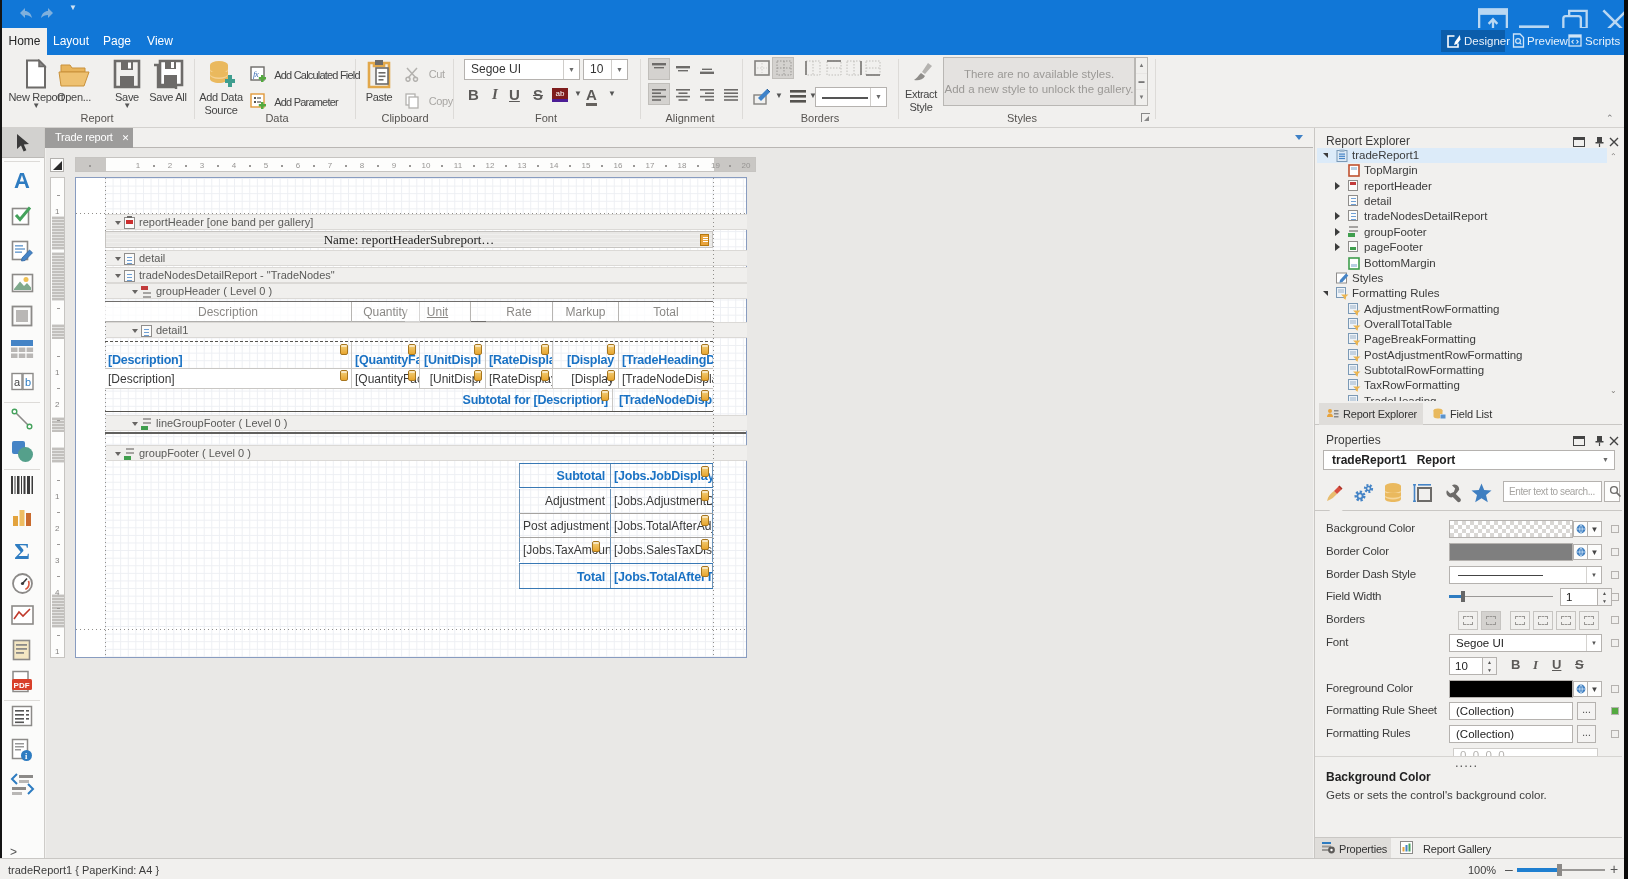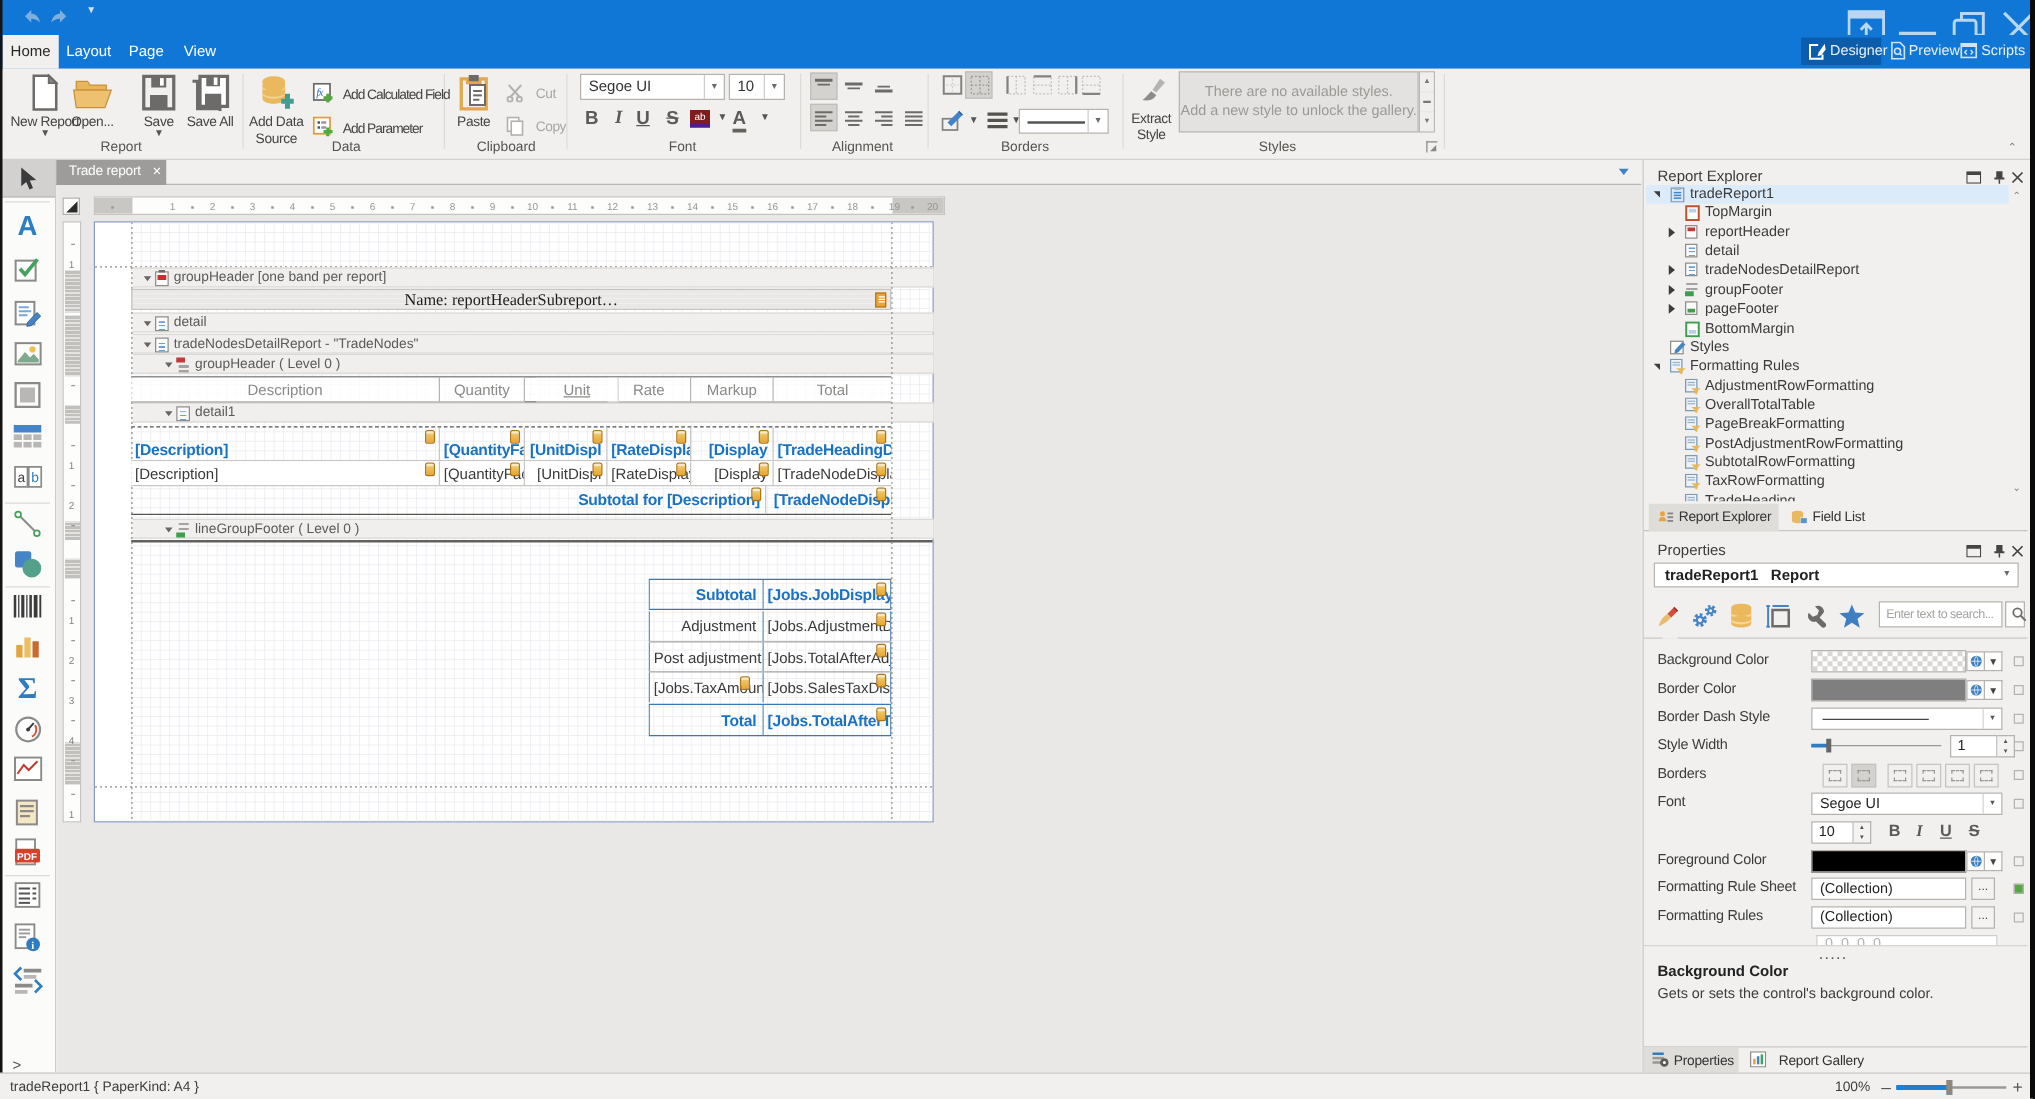--- a/index.html
+++ b/index.html
@@ -578,21 +578,21 @@
   <div class="abs" id="page">
     <div class="grid" style="left:29px; top:0px; width:641px; height:479px;"></div>
     <div class="dashv" style="left:29px; top:0; height:479px;"></div>
     <div class="dashv" style="left:637px; top:0; height:479px;"></div>
     <div class="dashh" style="left:0px; top:35px; width:670px;"></div>
     <div class="dashh" style="left:0px; top:451px; width:670px;"></div>
 
     <div class="band" style="top:36px;">
         <span class="tri" style="left:9px;"></span>
         <span class="bi" style="left:18px;" id="bi-rh"></span>
-        <span class="bandlabel" style="left:33px;">groupHeader [one band per report]</span>
+        <span class="bandlabel" style="left:33px;">reportHeader [one band per gallery]</span>
       </div>
     <div class="band" style="top:72px;">
         <span class="tri" style="left:9px;"></span>
         <span class="bi" style="left:18px;" id="bi-detail"></span>
         <span class="bandlabel" style="left:33px;">detail</span>
       </div>
     <div class="band" style="top:89px;">
         <span class="tri" style="left:9px;"></span>
         <span class="bi" style="left:18px;" id="bi-tndr"></span>
         <span class="bandlabel" style="left:33px;">tradeNodesDetailReport - "TradeNodes"</span>
@@ -605,27 +605,32 @@
     <div class="band" style="top:144px;">
         <span class="tri" style="left:26px;"></span>
         <span class="bi" style="left:35px;" id="bi-d1"></span>
         <span class="bandlabel" style="left:50px;">detail1</span>
       </div>
     <div class="band" style="top:237px;">
         <span class="tri" style="left:26px;"></span>
         <span class="bi" style="left:35px;" id="bi-lgf"></span>
         <span class="bandlabel" style="left:50px;">lineGroupFooter ( Level 0 )</span>
       </div>
+    <div class="band" style="top:267px;">
+        <span class="tri" style="left:9px;"></span>
+        <span class="bi" style="left:18px;" id="bi-gf"></span>
+        <span class="bandlabel" style="left:33px;">groupFooter ( Level 0 )</span>
+      </div>
 
     <div class="subrep" style="top:53px;"><span>Name: reportHeaderSubreport…</span><div class="sclip"></div></div>
 
     <div class="abs" id="headtable" style="z-index:3; left:29px; top:123px; width:608px; height:21px; background:rgba(255,255,255,0.55); border-top:1px solid #6f6d6b; border-bottom:1px solid #6f6d6b;">
       <div class="hcell" style="left:0px; width:247px;">Description</div>
       <div class="hcell" style="left:247px; width:68px;">Quantity</div>
-      <div class="hcell" style="left:324px; width:66px;text-decoration:underline;">Unit</div>
+      <div class="hcell" style="left:300px; width:66px;text-decoration:underline;">Unit</div>
       <div class="hcell" style="left:381px; width:67px;">Rate</div>
       <div class="hcell" style="left:448px; width:66px;">Markup</div>
       <div class="hcell" style="left:514px; width:94px; border-right:none;">Total</div>
     </div>
 
     <div class="abs" id="dettable" style="z-index:3; left:29px; top:163px; width:608px; height:71px;">
       <div class="drow" style="top:0px; height:28px; border-top:1px dashed #55534f;">
         <div class="dcell bluecell" style="left:0; width:247px; text-align:left; line-height:36px;">[Description]</div>
         <div class="dcell bluecell" style="left:247px; width:68px; line-height:36px;">[QuantityFa</div>
         <div class="dcell bluecell" style="left:315px; width:66px; line-height:36px;">[UnitDispl</div>
@@ -907,21 +912,21 @@
   <div class="abs" style="left:0; top:382px; width:307px; height:1px; background:#c9c7c4;"></div>
   <div class="abs" style="left:14px; top:378px; width:0; height:0; border-left:7px solid transparent; border-right:7px solid transparent; border-bottom:5px solid #f1f0ee; z-index:3;"></div>
 
   <div id="pgrid" class="abs" style="left:0; top:390px; width:307px; height:238px; overflow:hidden;">
       <div class="abs" style="left:11px;top:4.0px;font-size:11.5px;color:#3c3c3c;letter-spacing:-0.2px;">Background Color</div>
       <div class="abs" style="left:296px;top:7.0px;width:8px;height:8px;border:1px solid #b5b2af;"></div>
       <div class="abs" style="left:11px;top:26.8px;font-size:11.5px;color:#3c3c3c;letter-spacing:-0.2px;">Border Color</div>
       <div class="abs" style="left:296px;top:29.8px;width:8px;height:8px;border:1px solid #b5b2af;"></div>
       <div class="abs" style="left:11px;top:49.6px;font-size:11.5px;color:#3c3c3c;letter-spacing:-0.2px;">Border Dash Style</div>
       <div class="abs" style="left:296px;top:52.6px;width:8px;height:8px;border:1px solid #b5b2af;"></div>
-      <div class="abs" style="left:11px;top:72.4px;font-size:11.5px;color:#3c3c3c;letter-spacing:-0.2px;">Style Width</div>
+      <div class="abs" style="left:11px;top:72.4px;font-size:11.5px;color:#3c3c3c;letter-spacing:-0.2px;">Field Width</div>
       <div class="abs" style="left:296px;top:75.4px;width:8px;height:8px;border:1px solid #b5b2af;"></div>
       <div class="abs" style="left:11px;top:95.2px;font-size:11.5px;color:#3c3c3c;letter-spacing:-0.2px;">Borders</div>
       <div class="abs" style="left:296px;top:98.2px;width:8px;height:8px;border:1px solid #b5b2af;"></div>
       <div class="abs" style="left:11px;top:118.0px;font-size:11.5px;color:#3c3c3c;letter-spacing:-0.2px;">Font</div>
       <div class="abs" style="left:296px;top:121.0px;width:8px;height:8px;border:1px solid #b5b2af;"></div>
       <div class="abs" style="left:11px;top:163.6px;font-size:11.5px;color:#3c3c3c;letter-spacing:-0.2px;">Foreground Color</div>
       <div class="abs" style="left:296px;top:166.6px;width:8px;height:8px;border:1px solid #b5b2af;"></div>
       <div class="abs" style="left:11px;top:186.4px;font-size:11.5px;color:#3c3c3c;letter-spacing:-0.2px;">Formatting Rule Sheet</div>
       <div class="abs" style="left:296px;top:189.4px;width:8px;height:8px;border:1px solid #b5b2af;background:#53a93f;"></div>
       <div class="abs" style="left:11px;top:209.2px;font-size:11.5px;color:#3c3c3c;letter-spacing:-0.2px;">Formatting Rules</div>

